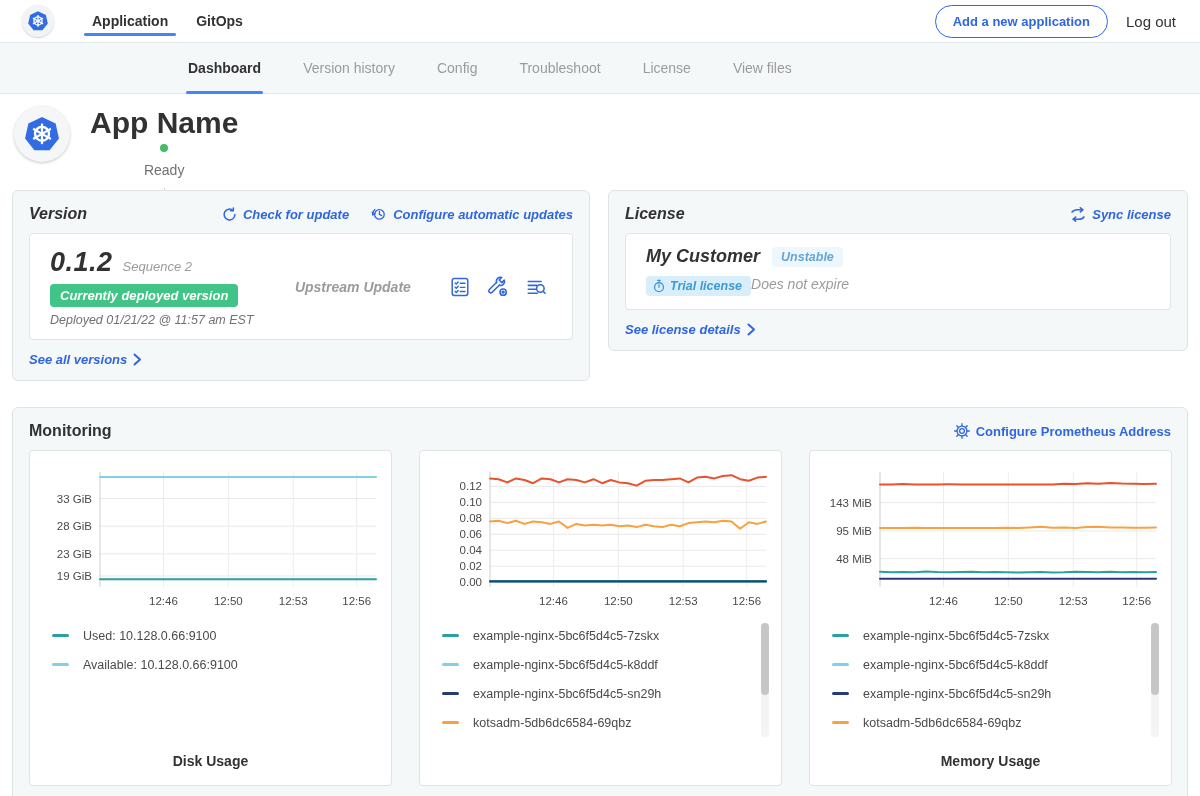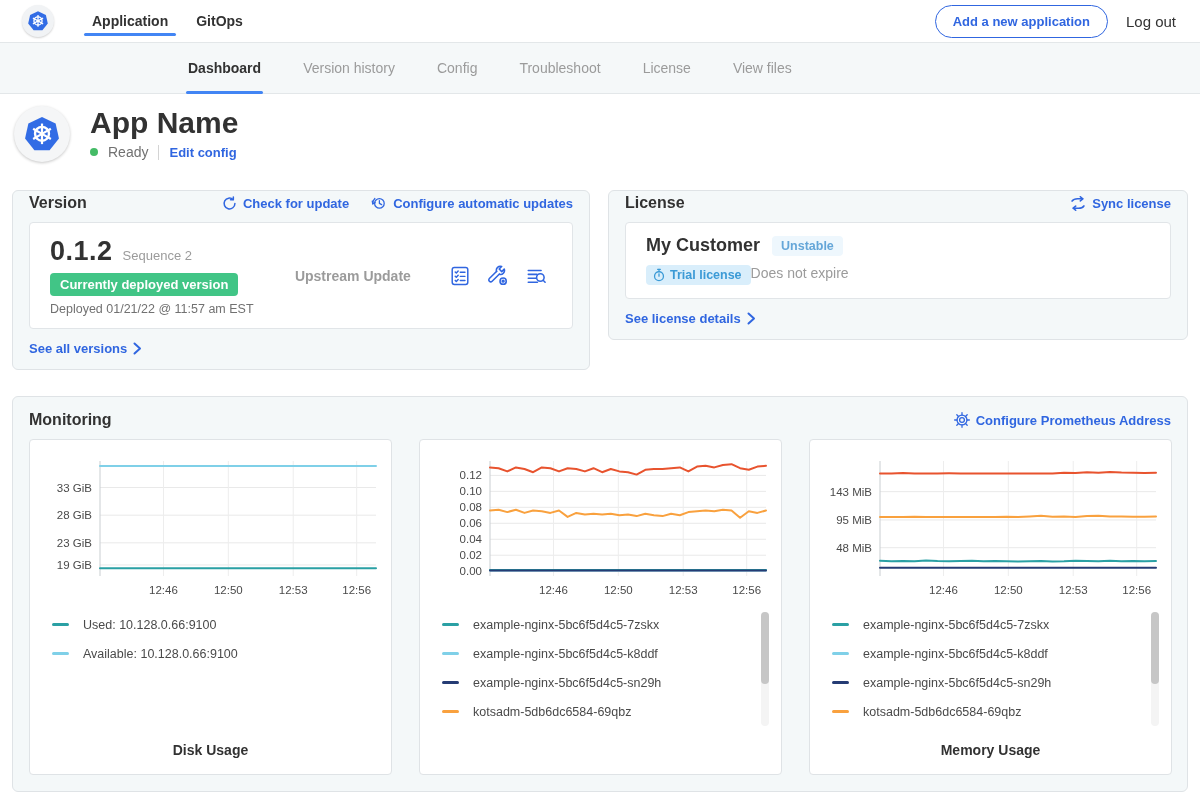--- a/index.html
+++ b/index.html
@@ -18,29 +18,29 @@
   
   .subnav { display:flex; align-items:stretch; height:52px; background:#f5f8f9; border-top:1px solid #e3e7e9; border-bottom:1px solid #e3e7e9; padding-left:176px; gap:18px; }
   .subnav-tab { position:relative; display:flex; align-items:center; padding:0 12px; font-size:14px; color:#9b9b9b; cursor:pointer; }
   .subnav-tab.active { color:#323232; font-weight:700; }
   .subnav-tab.active::after { content:""; position:absolute; left:10px; right:10px; bottom:-1px; height:3px; background:#4285f4; border-radius:2px; }
 
   
   .app-header { display:flex; padding:12px 24px 14px 14px; height:83px; }
   .app-avatar { width:56px; height:56px; border-radius:50%; background:#f5f6f7; box-shadow:0 1px 3px rgba(0,0,0,.22); display:flex; align-items:center; justify-content:center; margin-right:20px; }
   .app-title { font-size:30px; font-weight:700; color:#323232; line-height:1.1; }
-  .app-status-row { display:flex; align-items:center; gap:10px; margin-top:5px; }
+  .app-status-row { display:flex; align-items:center; gap:10px; margin-top:5px;flex-direction:column; }
   .status-dot { width:8px; height:8px; border-radius:50%; background:#44bb66; }
   .status-text { font-size:14px; color:#717171; }
   .vdiv { width:1px; height:15px; background:#d4d4d4; }
   .link { color:#3066e0; font-weight:700; font-size:13px; cursor:pointer; display:inline-flex; align-items:center; gap:6px; text-decoration:none; }
 
   
   .cards-row { display:flex; gap:18px; padding:13px 12px 0; align-items:flex-start; }
-  .panel { background:#f4f8f9; border:1px solid #dfe3e6; border-radius:6px; padding:3px 16px 12px; }
+  .panel { background:#f4f8f9; border:1px solid #dfe3e6; border-radius:6px; padding:14px 16px 12px;font-style:italic; }
   .panel-header { display:flex; align-items:center; }
   .panel-title { font-size:16px; font-weight:700; color:#323232; }
   .panel-links { margin-left:auto; display:flex; align-items:center; gap:22px; }
   .inner-box { background:#fff; border:1px solid #e1e5e8; border-radius:4px; margin-top:10px; }
 
   .version-panel { width:578px; }
   .version-box { display:flex; align-items:center; padding:13px 20px 12px; }
   .version-left { width:46%; }
   .version-num-row { display:flex; align-items:baseline; gap:10px; }
   .version-num { font-size:27px; font-weight:800; color:#323232; letter-spacing:.5px; }

